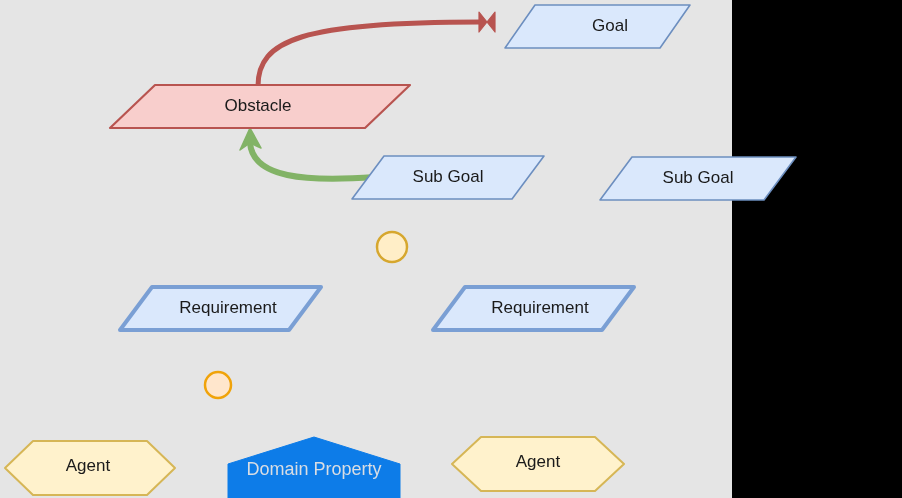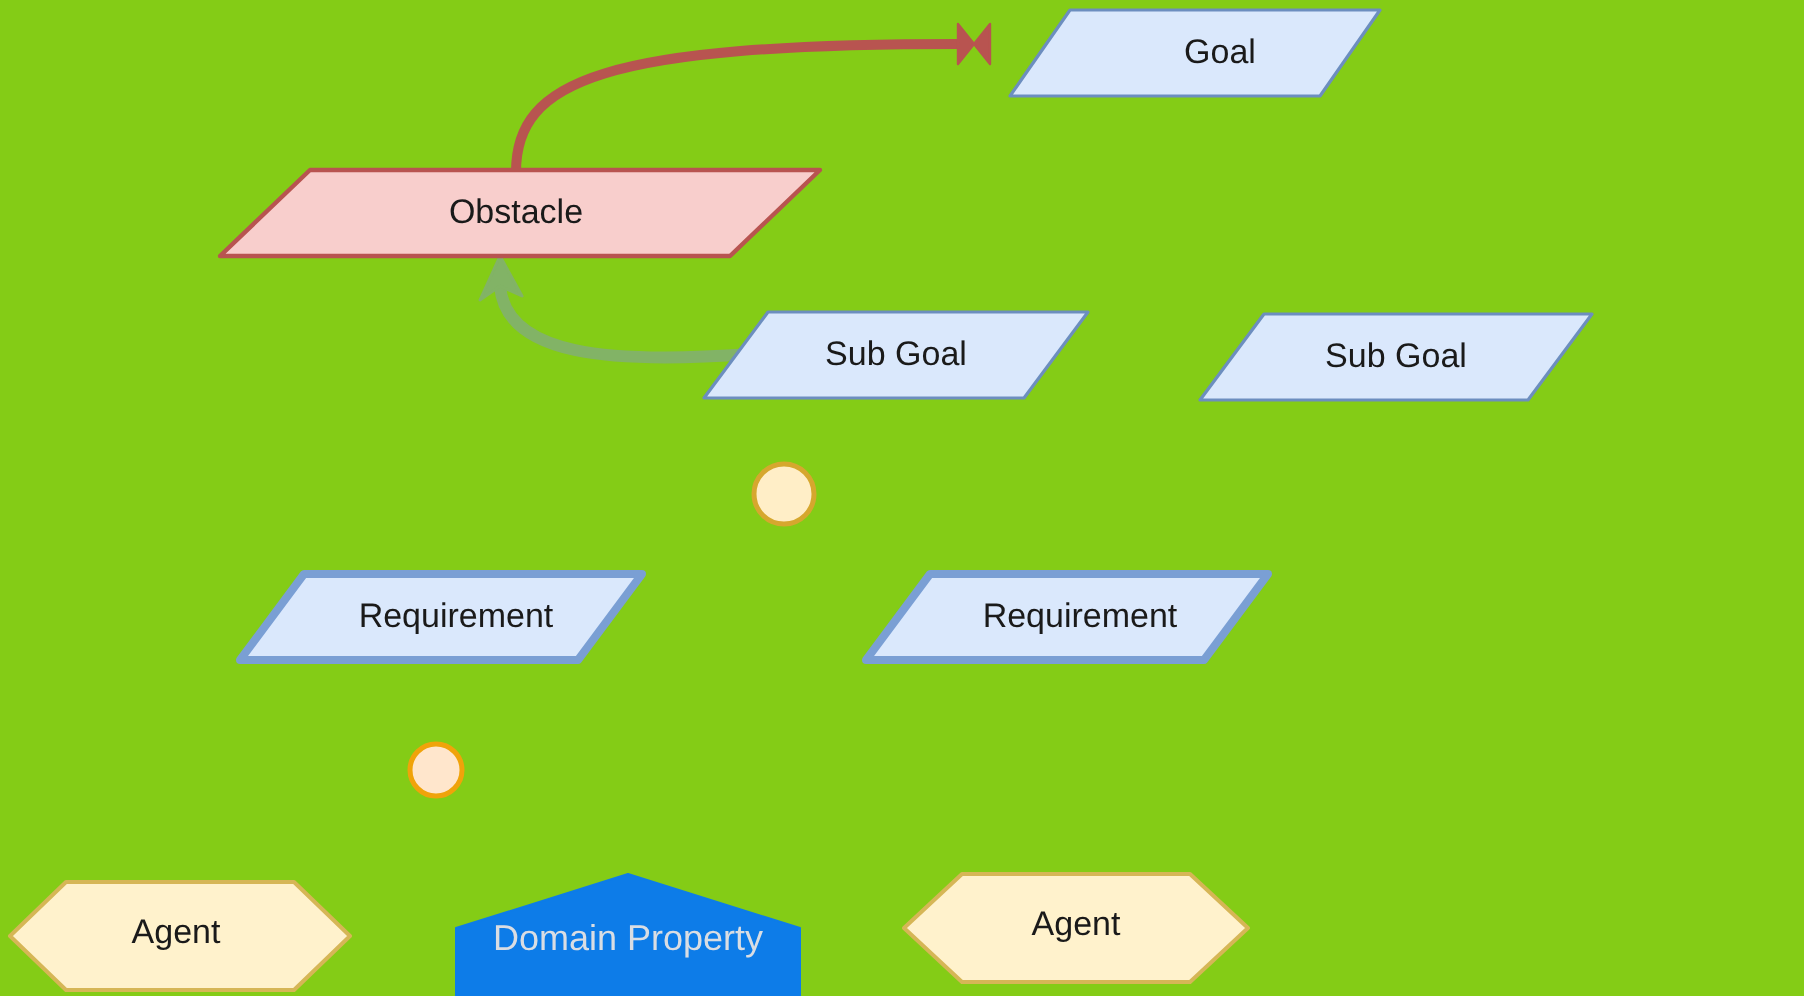--- a/index.html
+++ b/index.html
@@ -9,23 +9,23 @@
     background: #000000;
   }
   body {
     width: 902px;
     height: 498px;
     overflow: hidden;
     font-family: "Liberation Sans", sans-serif;
   }
   #canvas {
     position: relative;
-    width: 902px;
+    width: 732px;
     height: 498px;
-    background: #84cc16;
+    background: #e5e5e5;
   }
   #diagram-svg {
     position: absolute;
     left: 0;
     top: 0;
     width: 902px;
     height: 498px;
     display: block;
   }
   .node-label {

